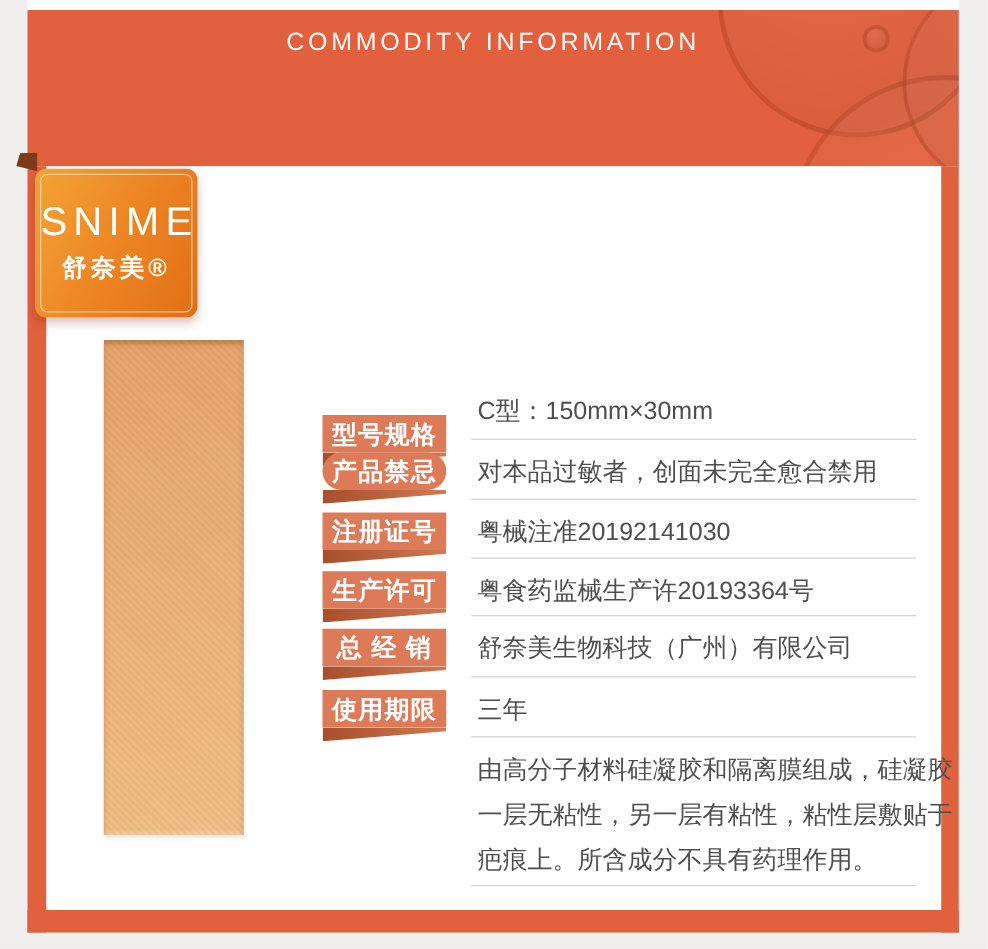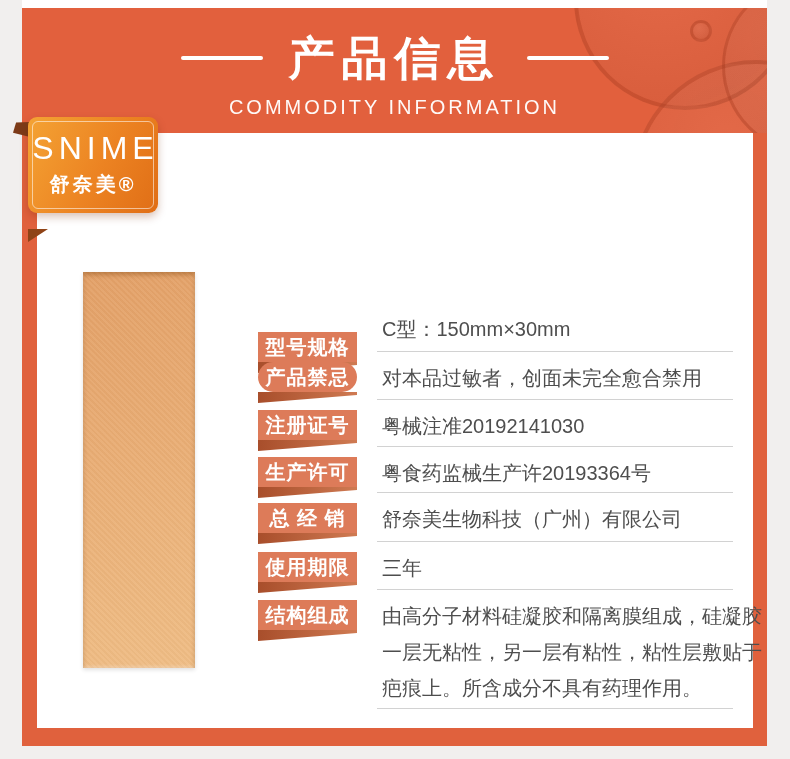--- a/index.html
+++ b/index.html
@@ -27,21 +27,21 @@
   .card-white{position:absolute;left:37px;top:133px;width:716px;height:595px;background:#ffffff;}
   .frame-left{position:absolute;left:22px;top:133px;width:15px;height:613px;background:#e0613d;}
   .frame-right{position:absolute;left:753px;top:133px;width:14px;height:613px;background:#e0613d;}
   .frame-bottom{position:absolute;left:22px;top:728px;width:745px;height:18px;background:#e0613d;}
 
   
   .badge-fold-top{position:absolute;left:13px;top:122px;width:17px;height:15px;background:#7c3a18;
                   clip-path:polygon(100% 0,100% 100%,0 72%,18% 4%);}
   .badge-fold-bottom{position:absolute;left:28px;top:229px;width:20px;height:13px;background:#8f4316;
                   clip-path:polygon(0 0,100% 0,0 100%);}
-  .badge{position:absolute;left:28px;top:117px;width:130px;height:96px;border-radius:9px;
+  .badge{position:absolute;left:28px;top:135px;width:130px;height:119px;border-radius:9px;
          background:linear-gradient(118deg,#f4a334 0%,#ec8322 55%,#e06e16 100%);
          box-shadow:0 4px 8px rgba(120,40,0,0.28);
          display:flex;flex-direction:column;align-items:center;justify-content:center;}
   .badge-inner{position:absolute;inset:4px;border:1px solid rgba(255,255,255,0.55);border-radius:6px;pointer-events:none;}
   .badge-en{color:#ffffff;font-size:32px;font-weight:400;letter-spacing:5px;line-height:1.05;margin-left:5px;}
   .badge-zh{color:#ffffff;font-size:20px;font-weight:700;letter-spacing:3px;margin-top:6px;}
 
   
   .patch{position:absolute;left:83px;top:272px;width:112px;height:396px;
          background:
@@ -81,25 +81,20 @@
 
 <div class="page">
 
   <div class="top-strip"></div>
 
   <div class="banner">
     <div class="ring r1"></div>
     <div class="ring r2"></div>
     <div class="ring r3"></div>
     <div class="ring r4"></div>
-    <div class="banner-title-row">
-      <div class="dash"></div>
-      <div class="banner-title">产品信息</div>
-      <div class="dash"></div>
-    </div>
     <div class="banner-sub">COMMODITY INFORMATION</div>
   </div>
 
   <div class="card-white"></div>
   <div class="frame-left"></div>
   <div class="frame-right"></div>
   <div class="frame-bottom"></div>
 
   <div class="badge-fold-top"></div>
   <div class="badge-fold-bottom"></div>
@@ -147,20 +142,16 @@
   <div class="val vt4">舒奈美生物科技（广州）有限公司</div>
   <div class="divider dt4"></div>
 
   <div class="ribbon rt5">
       <span>使用期限</span>
       <div class="fold"></div>
     </div>
   <div class="val vt5">三年</div>
   <div class="divider dt5"></div>
 
-  <div class="ribbon rt6">
-      <span>结构组成</span>
-      <div class="fold"></div>
-    </div>
   <div class="val multi vt6">由高分子材料硅凝胶和隔离膜组成，硅凝胶一层无粘性，另一层有粘性，粘性层敷贴于疤痕上。所含成分不具有药理作用。</div>
   <div class="divider dt6"></div>
 
 </div>
 
 </body></html>

